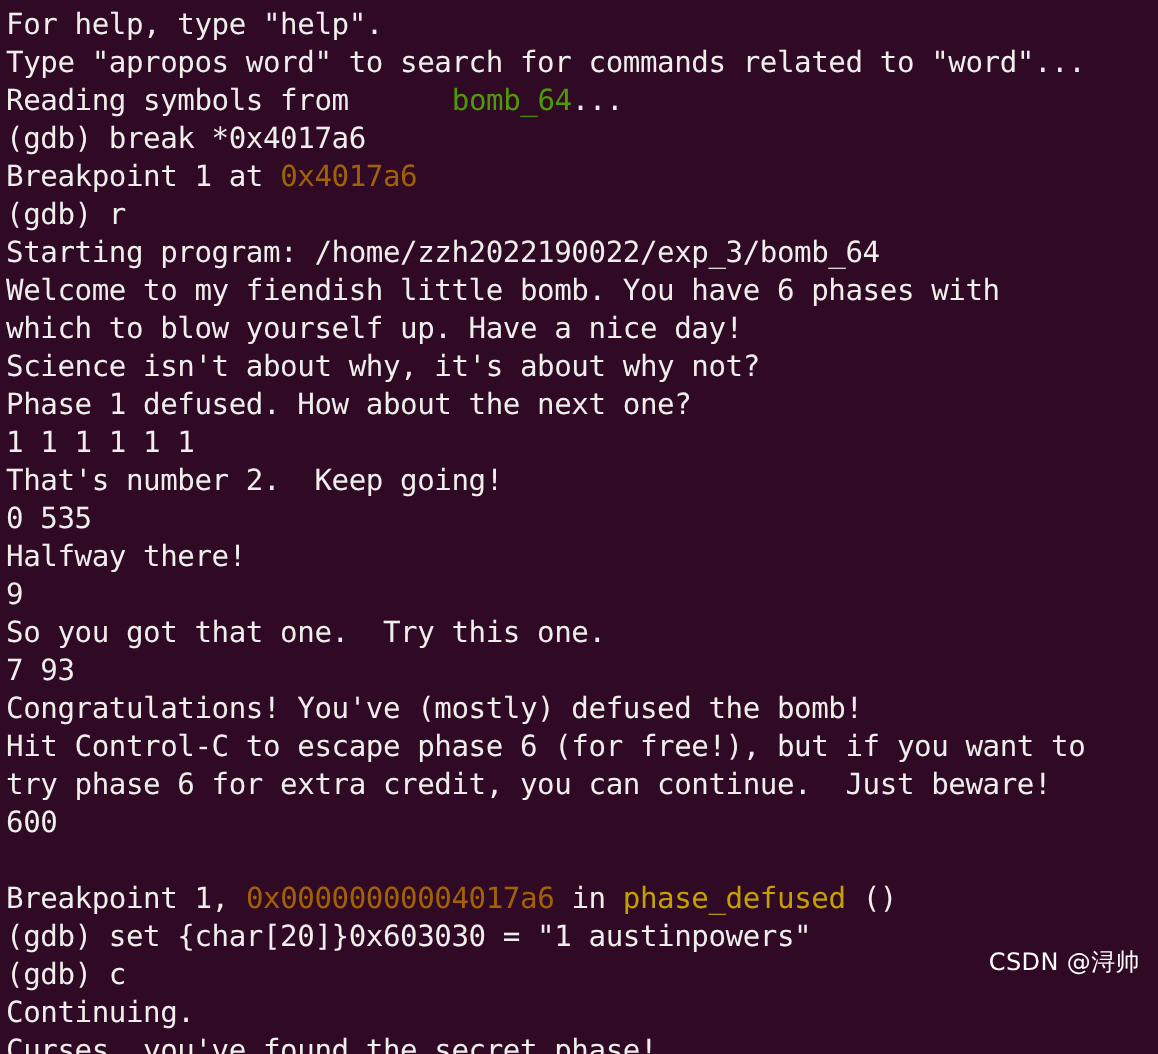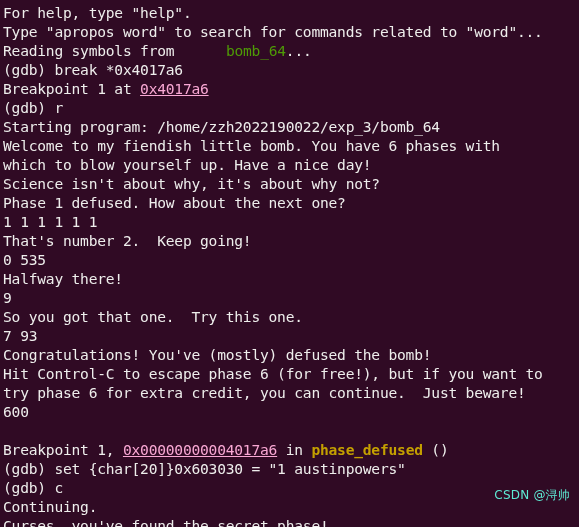--- a/index.html
+++ b/index.html
@@ -32,27 +32,27 @@
     overflow: hidden;
   }
   .line {
     height: 19px;
     white-space: pre;
     font-family: "DejaVu Sans Mono", "Liberation Mono", monospace;
   }
   .blank { height: 19px; }
   .fg-default { color: #eeeeec; }
   .fg-green   { color: #4e9a06; margin-left: 43px; }
-  .fg-blue    { color: #f9a8d4; text-decoration: underline; }
-  .fg-yellow  { color: #c4a000; font-weight: bold; }
+  .fg-blue    { color: #a16207; }
+  .fg-yellow  { color: #c4a000; }
   #watermark {
     position: absolute;
     right: 9px;
-    top: 487px;
-    color: #5eead4;
+    top: 473px;
+    color: #ffffff;
     font-family: "DejaVu Sans", "Liberation Sans", sans-serif;
     font-size: 12px;
     line-height: 16px;
     letter-spacing: 0.2px;
     white-space: pre;
     pointer-events: none;
   }
 </style>
 </head>
 <body>

